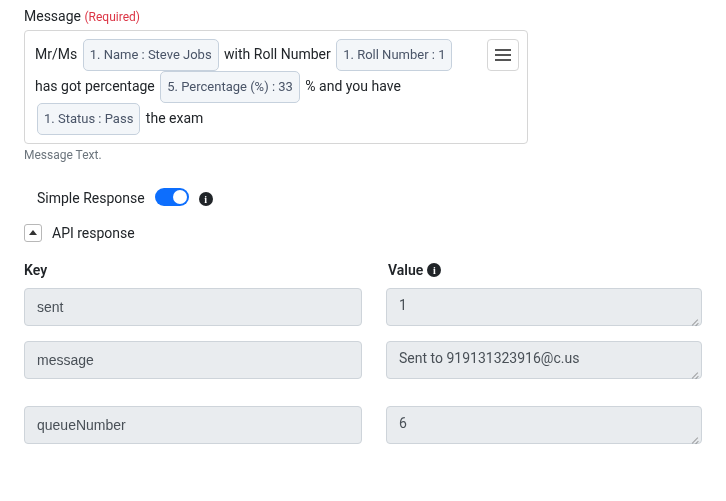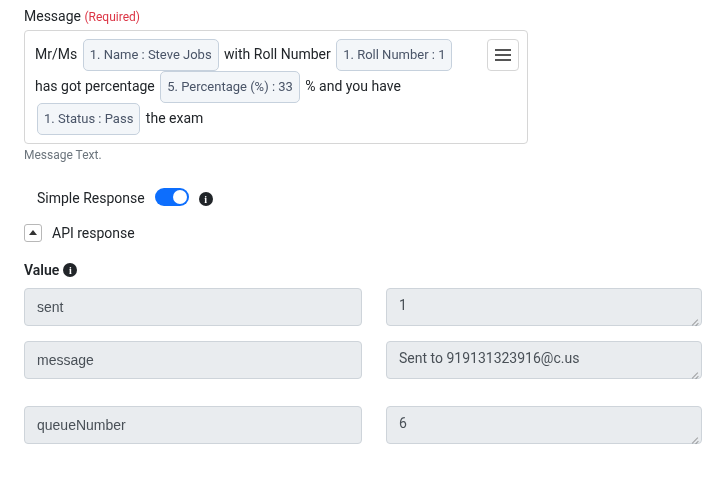--- a/index.html
+++ b/index.html
@@ -217,20 +217,21 @@
 </div>
 
 <div class="collapser">
   <span class="collapser-btn">
       <span class="chev-up"></span>
     </span>
   <span>API response</span>
 </div>
 
 <div class="kv-header">
+  <div class="kv-col-key">Key</div>
   <div class="kv-col-val">
     <span>Value</span>
     <span class="info-icon">i</span>
   </div>
 </div>
 
 <div class="kv-row">
   <input class="kv-input" readonly="" value="sent" style="">
   <div class="kv-val-wrap">
     <textarea class="kv-textarea" readonly="" style="">1</textarea>

